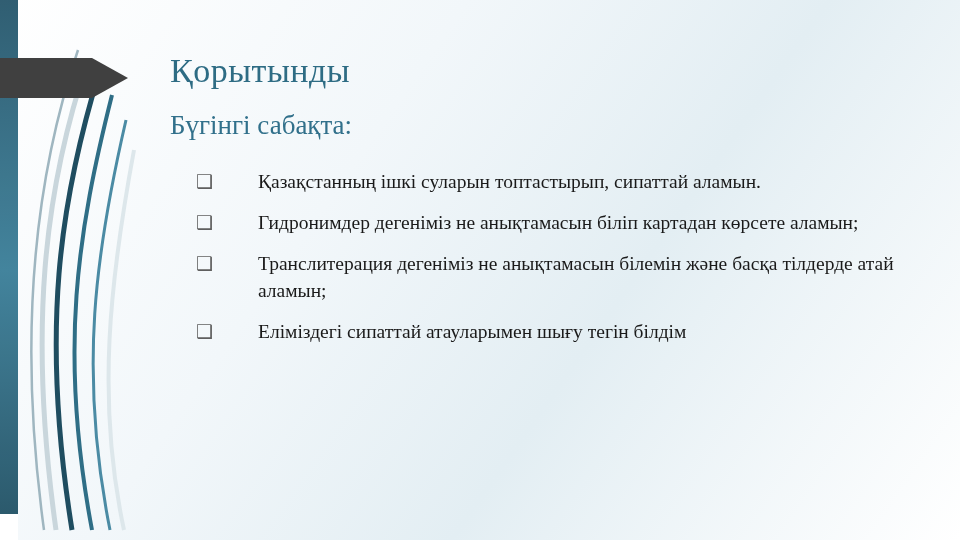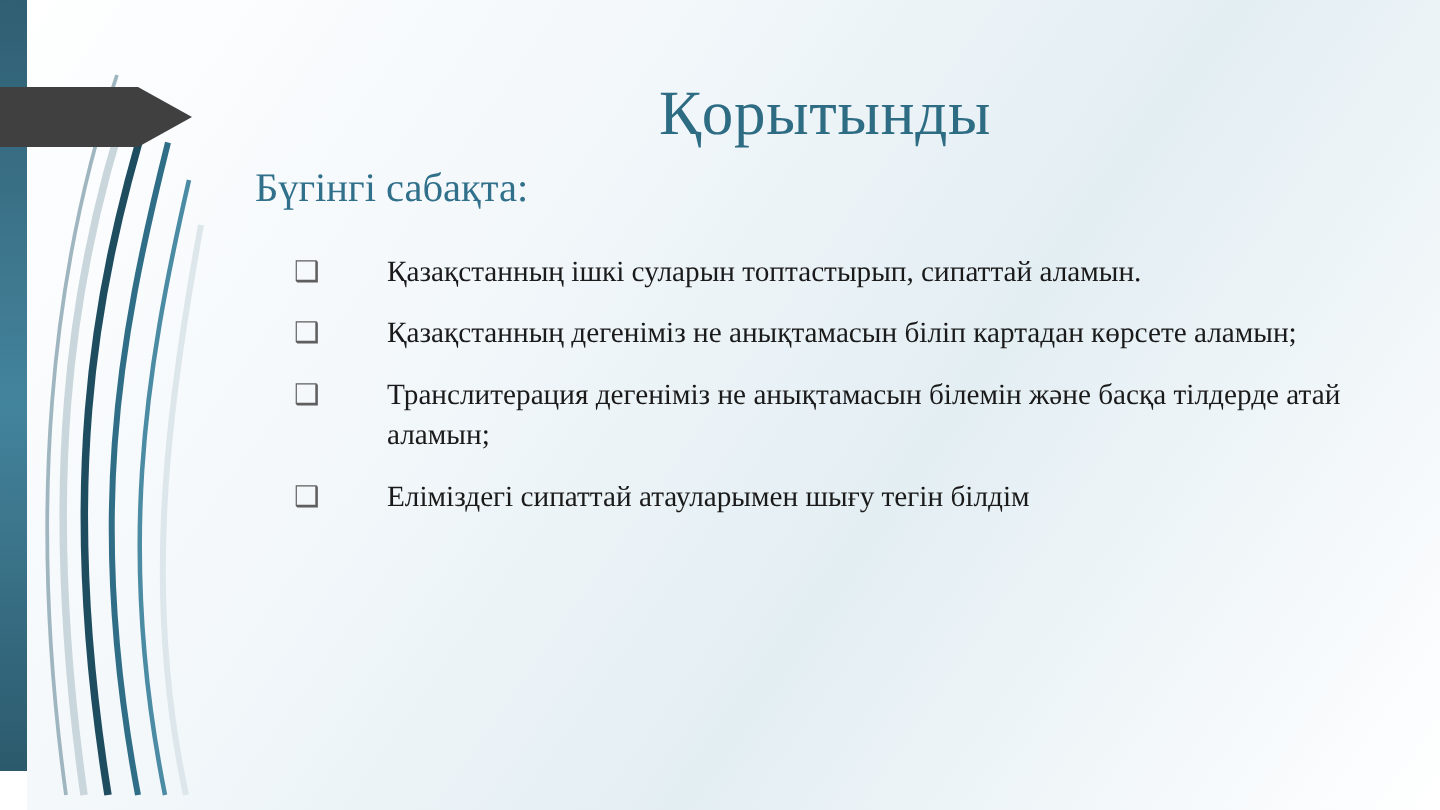--- a/index.html
+++ b/index.html
@@ -65,22 +65,22 @@
     width: 18px;
     height: 26px;
     background: #ffffff;
     z-index: 4;
   }
   .title {
     position: absolute;
     left: 170px;
     top: 52px;
     width: 760px;
-    text-align: center;
-    font-size: 42px;
+    text-align: left;
+    font-size: 34px;
     color: #2e6c84;
     font-family: "Liberation Serif", serif;
     letter-spacing: 0.5px;
   }
   .subtitle {
     position: absolute;
     left: 170px;
     top: 110px;
     font-size: 27px;
     color: #31708b;
@@ -139,21 +139,21 @@
   <div class="title">Қорытынды</div>
   <div class="subtitle">Бүгінгі сабақта:</div>
 
   <div class="bullets">
     <div class="bullet-row">
       <span class="bullet-mark">❑</span>
       <span class="bullet-text">Қазақстанның ішкі суларын топтастырып, сипаттай аламын.</span>
     </div>
     <div class="bullet-row">
       <span class="bullet-mark">❑</span>
-      <span class="bullet-text">Қазақстанның дегеніміз не анықтамасын біліп картадан көрсете аламын;</span>
+      <span class="bullet-text">Гидронимдер дегеніміз не анықтамасын біліп картадан көрсете аламын;</span>
     </div>
     <div class="bullet-row">
       <span class="bullet-mark">❑</span>
       <span class="bullet-text">Транслитерация дегеніміз не анықтамасын білемін және басқа тілдерде атай аламын;</span>
     </div>
     <div class="bullet-row">
       <span class="bullet-mark">❑</span>
       <span class="bullet-text">Еліміздегі сипаттай атауларымен шығу тегін білдім</span>
     </div>
   </div>

